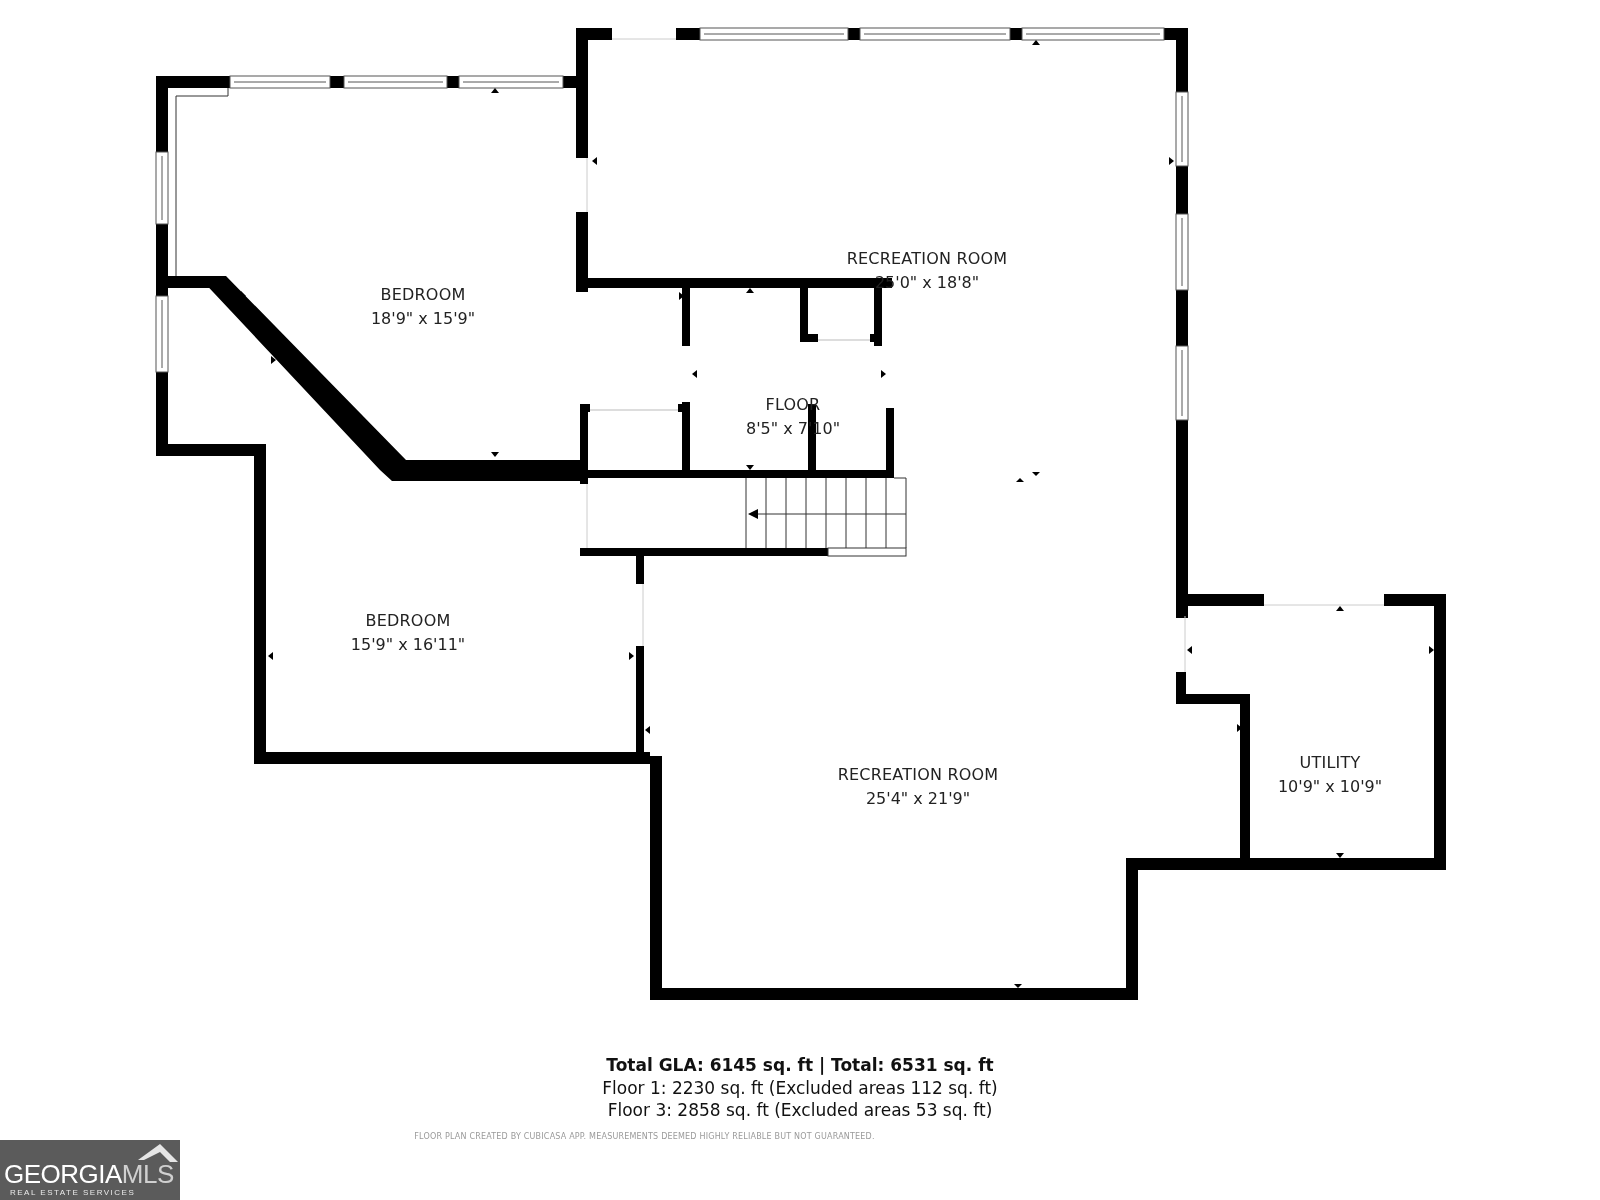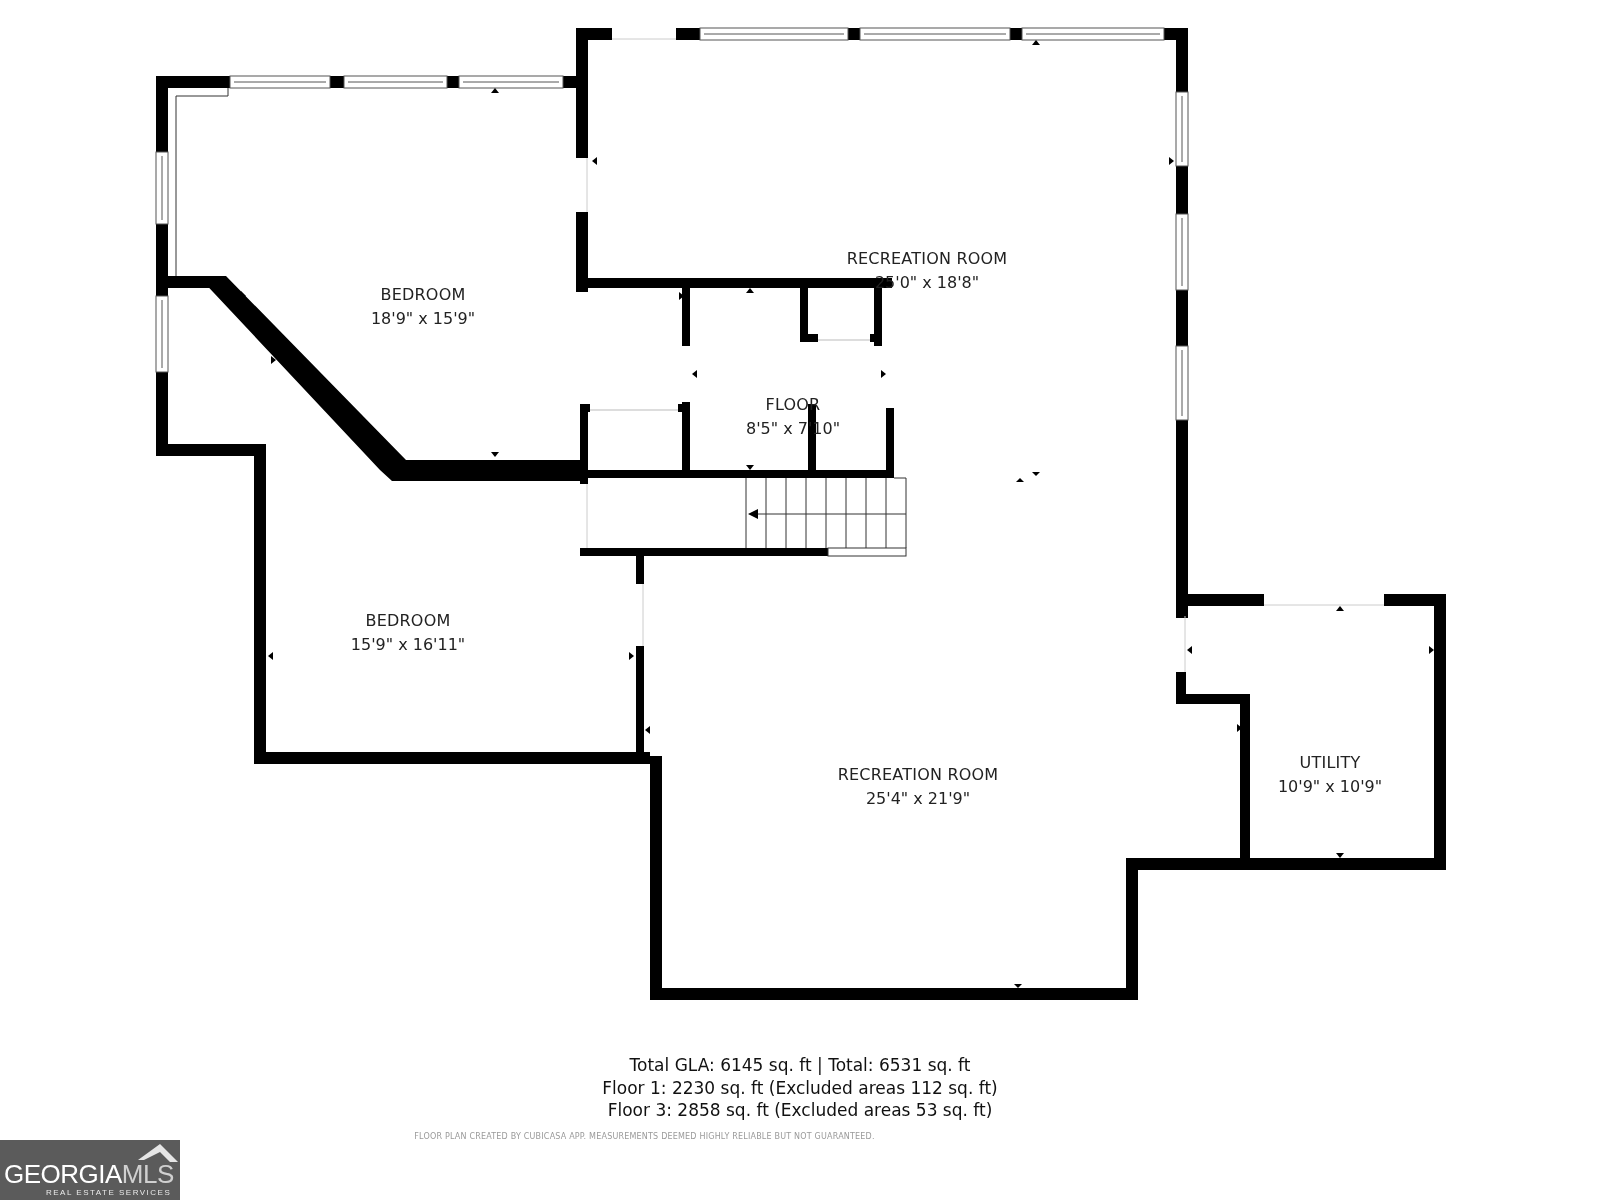--- a/index.html
+++ b/index.html
@@ -4,29 +4,29 @@
   <style>
     html, body { margin: 0; padding: 0; background: #ffffff; }
     body { width: 1600px; height: 1200px; position: relative; overflow: hidden;
            font-family: "DejaVu Sans", "Liberation Sans", sans-serif; color: #1a1a1a; }
     #plan { position: absolute; left: 0; top: 0; width: 1600px; height: 1200px; }
     .room-label { position: absolute; text-align: center; transform: translateX(-50%);
                   font-size: 16px; line-height: 24px; color: #222; white-space: nowrap; margin-top: 35px; }
     .room-label .name { letter-spacing: 0.2px; }
     .summary { position: absolute; left: 0; width: 1600px; top: 1054px; text-align: center;
                font-size: 17px; line-height: 22.5px; color: #111; }
-    .summary .total { font-weight: normal; }
+    .summary .total { font-weight: bold; }
     .disclaimer { position: absolute; left: 0; width: 1289px; top: 1132px; text-align: center;
                   font-size: 8px; color: #9a9a9a; letter-spacing: 0.2px; }
     .logo { position: absolute; left: 0; top: 1140px; width: 180px; height: 76px; background: #5b5b5b; }
     .logo .txt { position: absolute; left: 4px; top: 20px; font-size: 26px; line-height: 28px;
                  color: #ffffff; letter-spacing: -0.5px; font-family: "Liberation Sans", sans-serif; }
     .logo .txt .mls { color: #d0d0d0; }
     .logo .sub { position: absolute; left: 10px; top: 48px; font-size: 8px; color: #eaeaea;
-                 letter-spacing: 1.5px; font-family: "Liberation Sans", sans-serif; margin-left: 36px; }
+                 letter-spacing: 1.5px; font-family: "Liberation Sans", sans-serif; }
     .logo svg { position: absolute; left: 120px; top: 0px; }
   </style>
 </head>
 <body>
 
 <svg id="plan" viewBox="0 0 1600 1200" xmlns="http://www.w3.org/2000/svg">
   <g fill="#000">
 
     <rect x="156" y="76" width="74" height="12"></rect>
     <rect x="156" y="76" width="12" height="76"></rect>

